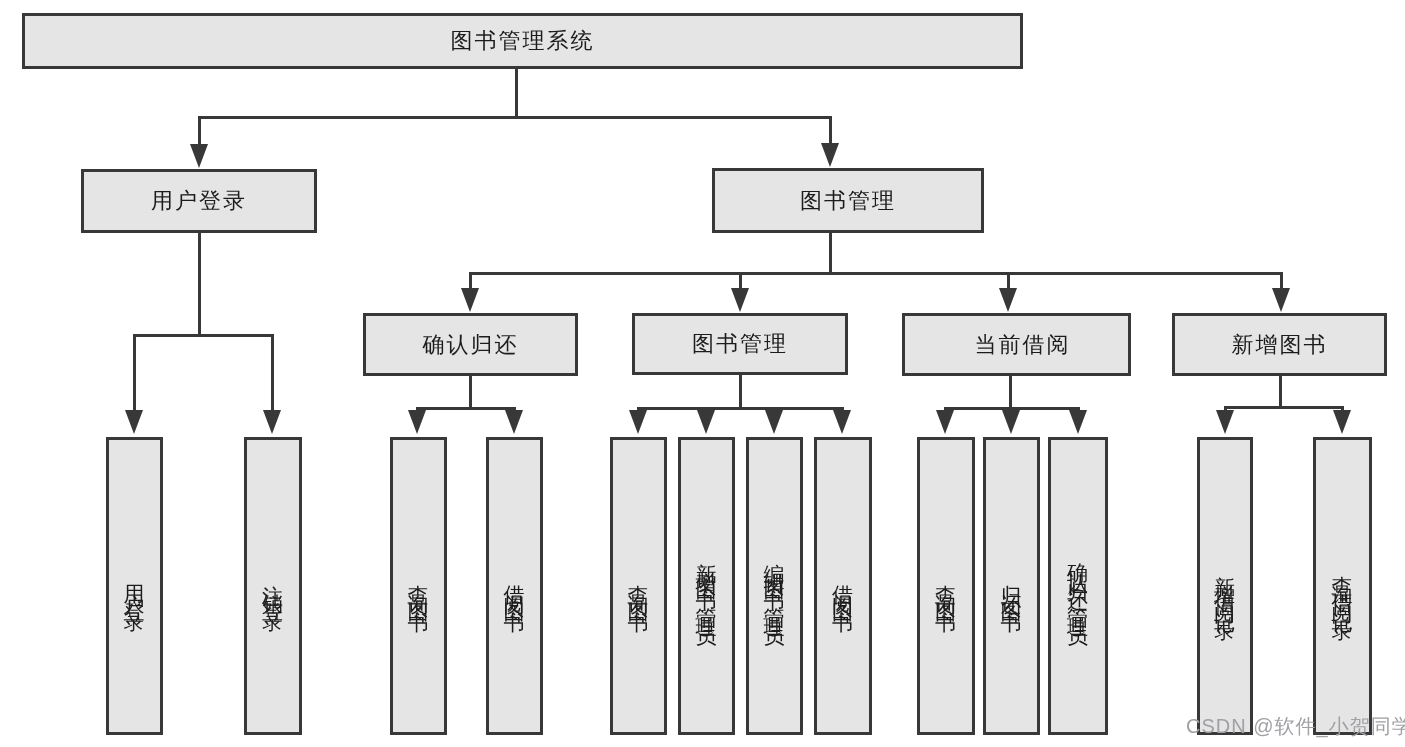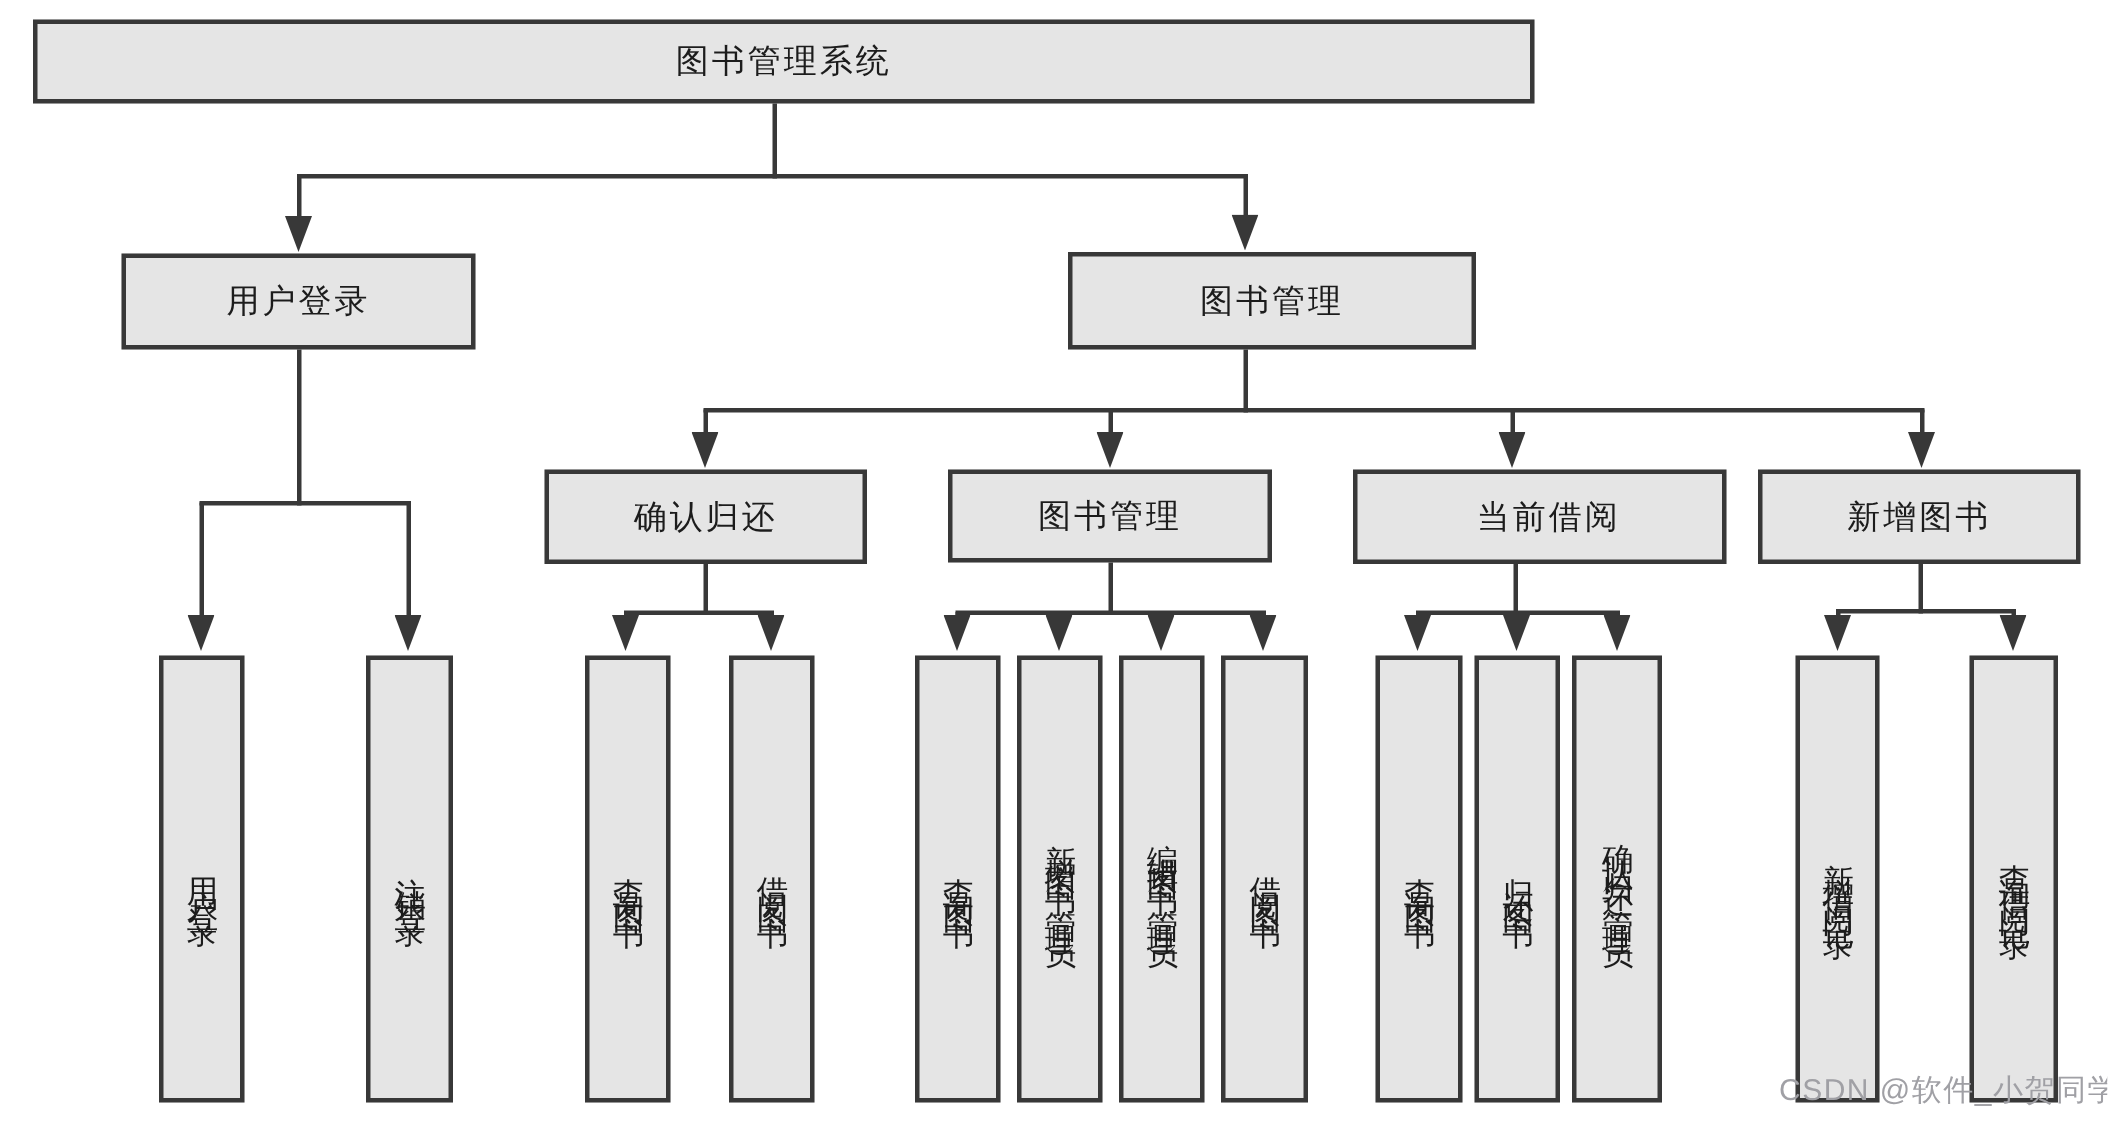--- a/index.html
+++ b/index.html
@@ -66,21 +66,21 @@
       </div>
       <div class="node h" style="left: 712px; top: 168px; width: 272px; height: 65px;">
         <span class="label">图书管理</span>
       </div>
       <div class="node h" style="left: 363px; top: 313px; width: 215px; height: 63px;">
         <span class="label">确认归还</span>
       </div>
       <div class="node h" style="left: 632px; top: 313px; width: 216px; height: 62px;">
         <span class="label">图书管理</span>
       </div>
-      <div class="node h" style="left: 902px; top: 313px; width: 249px; height: 63px; padding-left: 12px;">
+      <div class="node h" style="left: 902px; top: 313px; width: 229px; height: 63px; padding-left: 12px;">
         <span class="label">当前借阅</span>
       </div>
       <div class="node h" style="left: 1172px; top: 313px; width: 215px; height: 63px;">
         <span class="label">新增图书</span>
       </div>
       <div class="node v" style="left: 106px; top: 437px; width: 57px; height: 298px;">
         <span class="label">用户登录</span>
       </div>
       <div class="node v" style="left: 244px; top: 437px; width: 58px; height: 298px;">
         <span class="label">注销登录</span>

